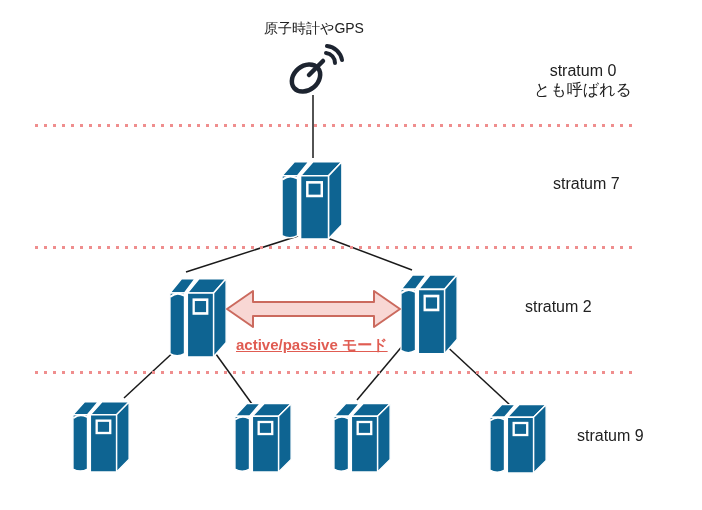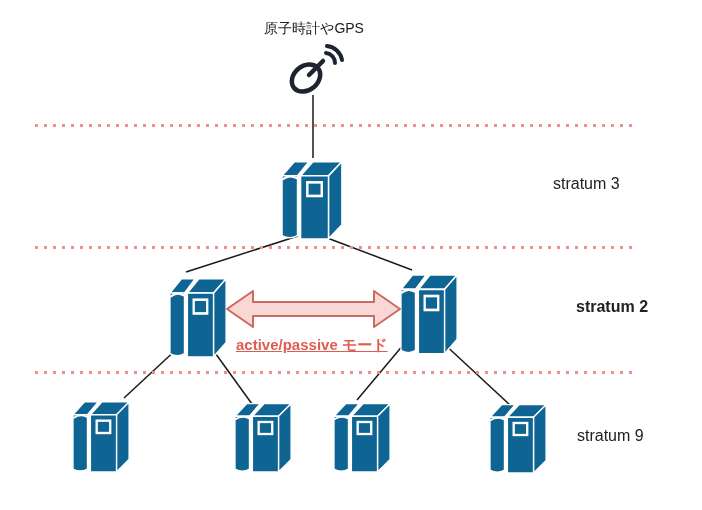--- a/index.html
+++ b/index.html
@@ -125,17 +125,21 @@
   <svg class="abs" style="left:489px;top:397px;" width="60" height="77" viewBox="0 0 62 80" preserveAspectRatio="none">
     <polygon class="sf" points="1,21 13,8 27,8 16,21"></polygon>
     <polygon class="sf" points="19,21 31,8 59,8 46,21"></polygon>
     <polygon class="sf" points="46,21 59,8 59,66 46,79"></polygon>
     <path class="sf" d="M1,21 H16 V76 Q8.5,80 1,76 Z"></path>
     <rect class="sf" x="19" y="21" width="27" height="58"></rect>
     <rect class="sq" x="25.5" y="27" width="14" height="12.5"></rect>
     <path class="hl" d="M2,24 Q8,19.5 15,23"></path>
   </svg>
 
-  <div class="lbl" style="left:553px;top:174px;">stratum 3</div>
-  <div class="lbl" style="left:576px;top:297px;font-weight:bold;">stratum 2</div>
+  <div class="stratum0-block">
+    <div>stratum 0</div>
+    <div>とも呼ばれる</div>
+  </div>
+  <div class="lbl" style="left:553px;top:174px;">stratum 7</div>
+  <div class="lbl" style="left:525px;top:297px;">stratum 2</div>
   <div class="lbl" style="left:577px;top:426px;">stratum 9</div>
 
 </div>
 
 </body></html>

